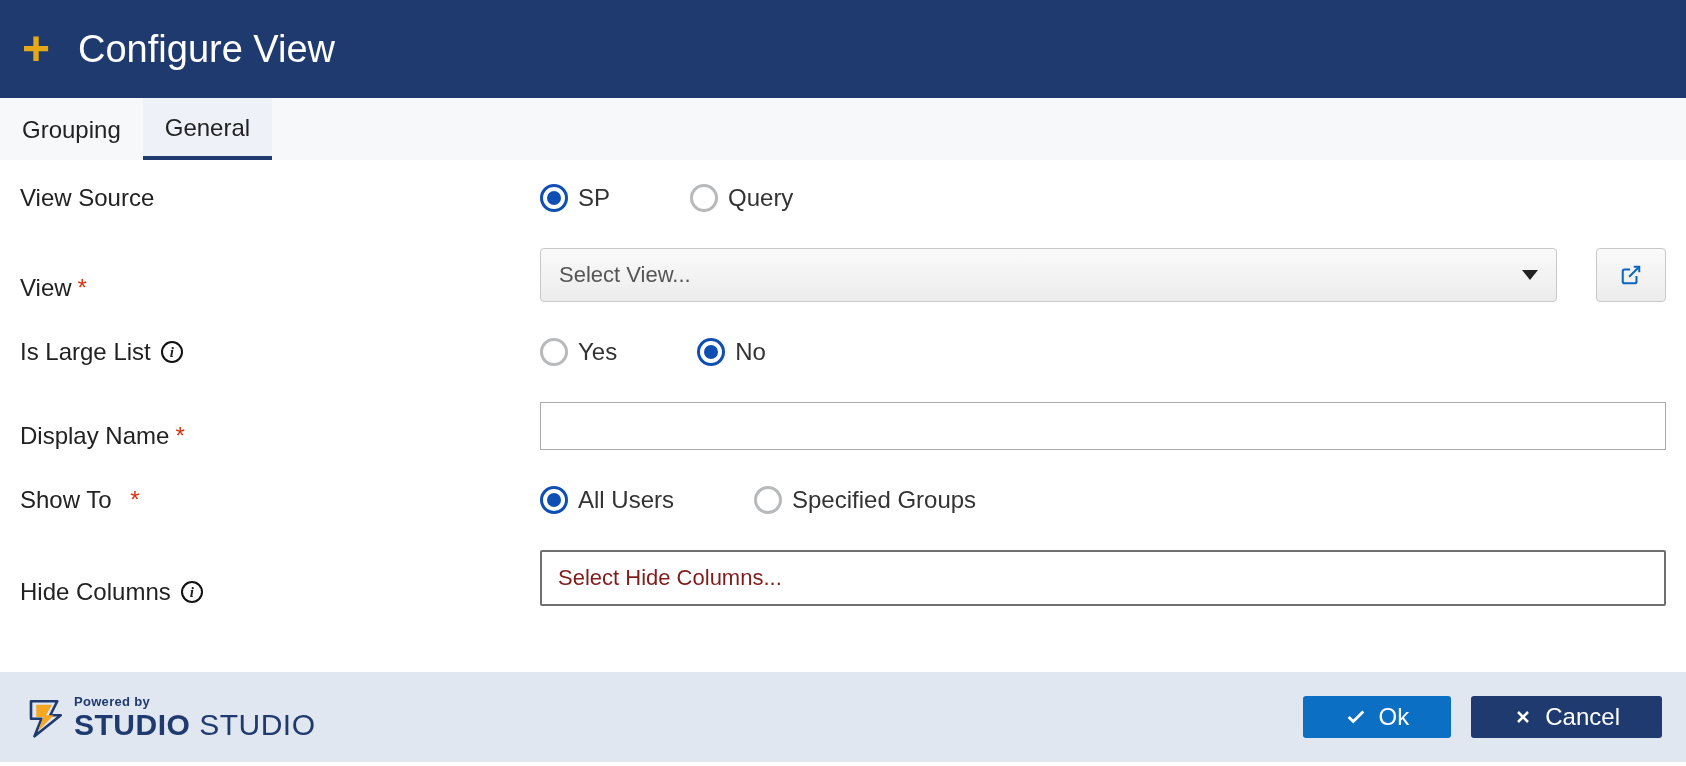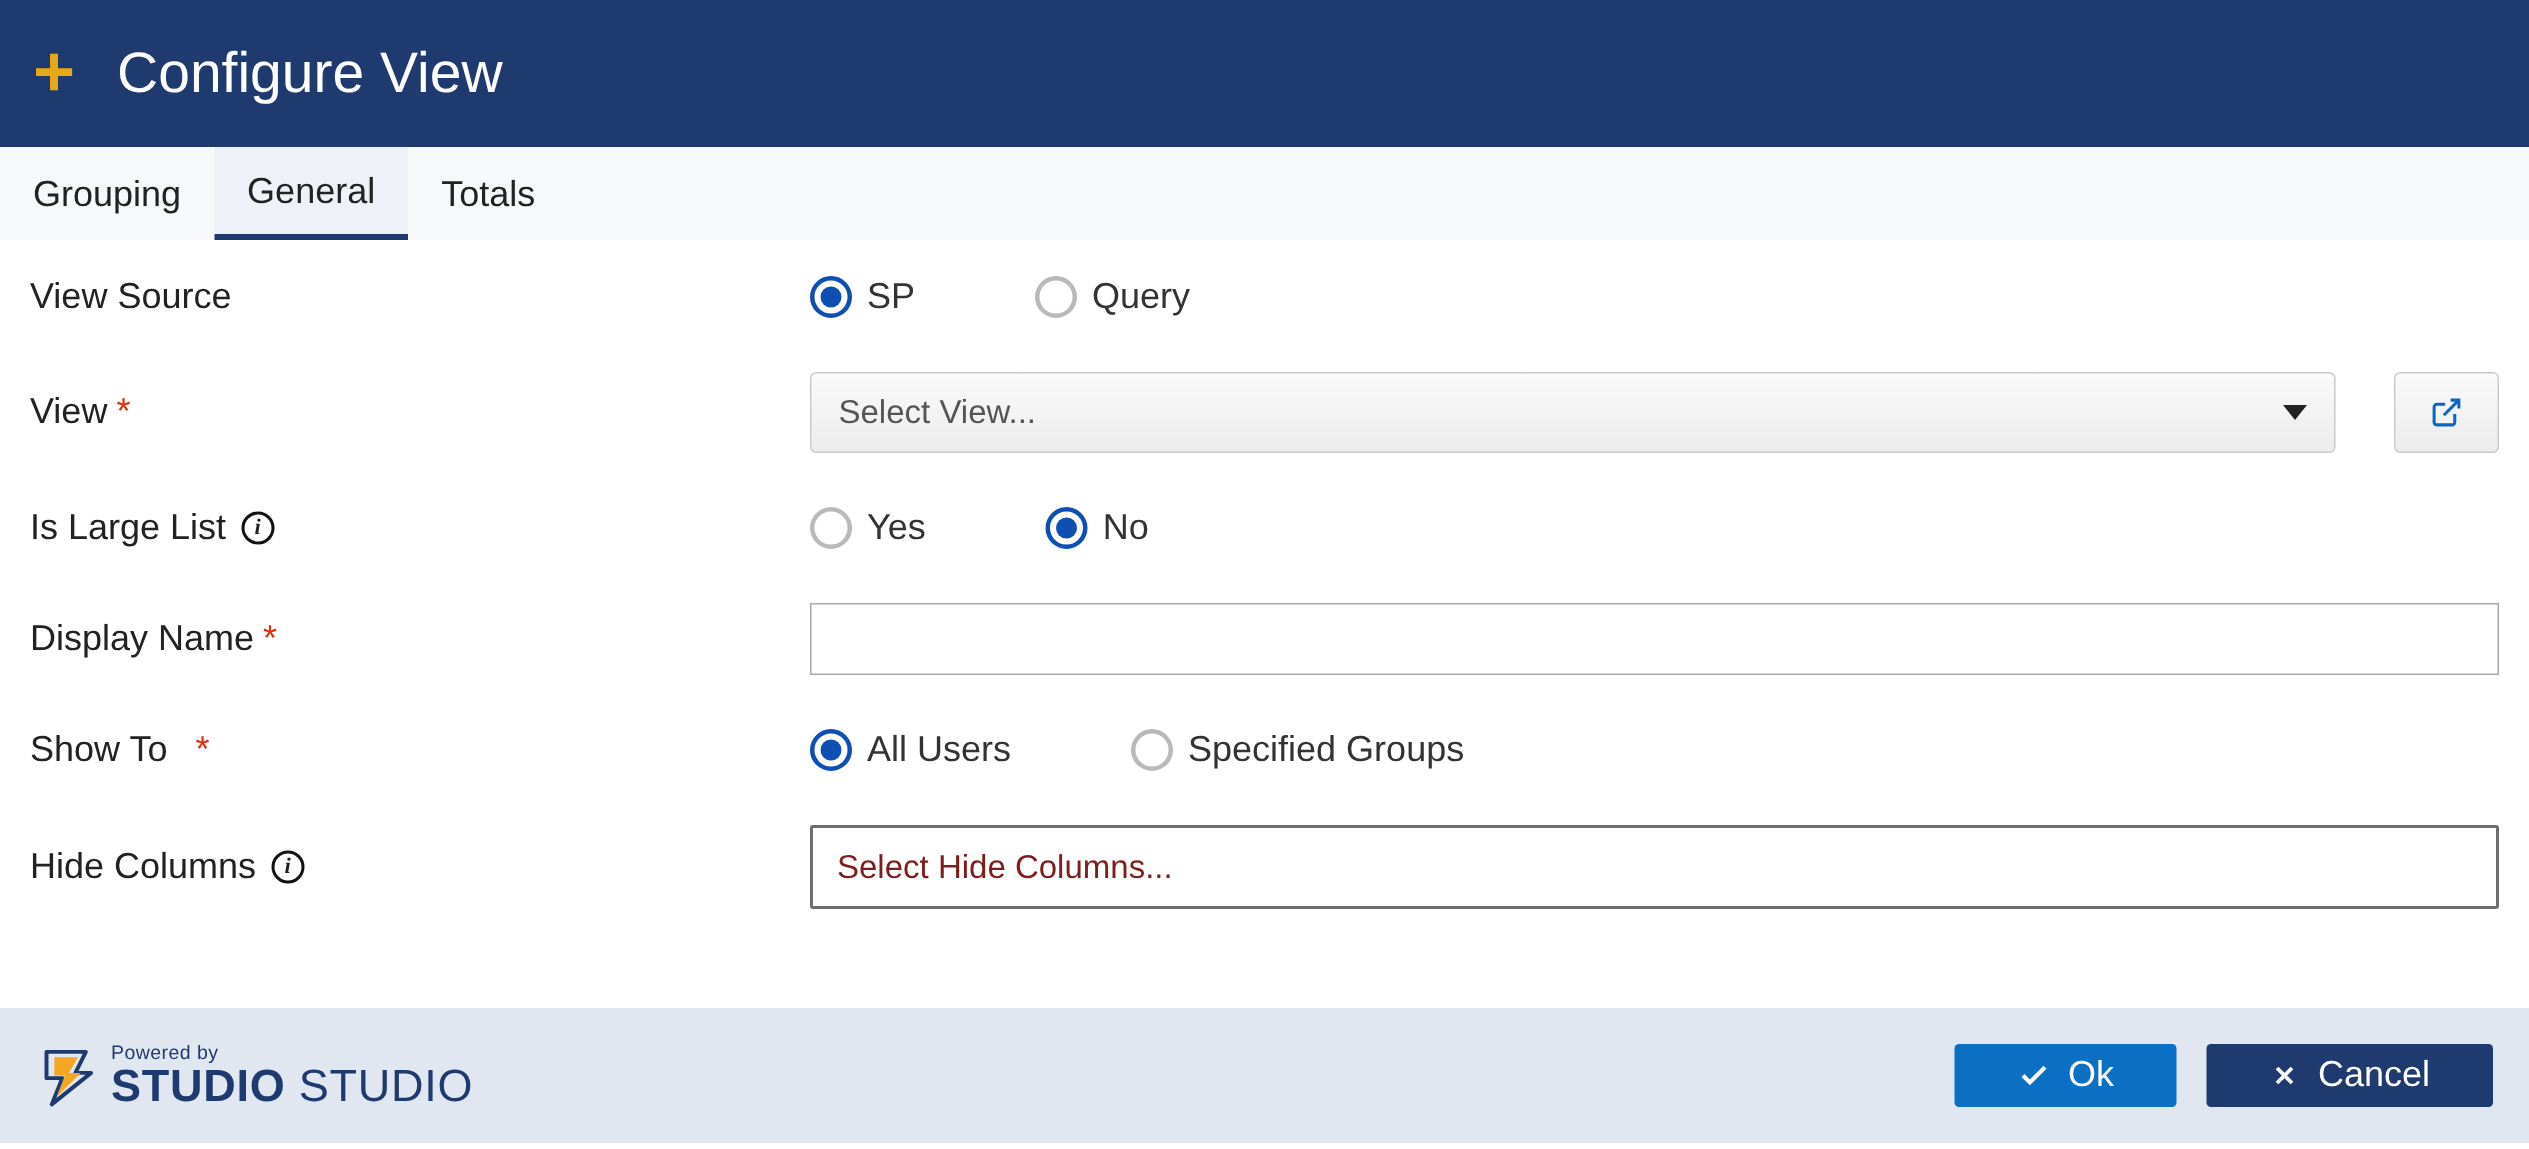--- a/index.html
+++ b/index.html
@@ -43,21 +43,21 @@
     }
     .tab.active {
       background: #eef2f8;
       border-bottom: 4px solid #1f3a6e;
     }
     .form-area {
       padding: 24px 20px 34px;
     }
     .row {
       display: flex;
-      align-items: center;
+      align-items: flex-end;
       margin-bottom: 36px;
     }
     .row:last-child { margin-bottom: 32px; }
     .label-col {
       width: 520px;
       flex: 0 0 520px;
       font-size: 24px;
       color: #222;
       display: flex;
       align-items: center;
@@ -182,21 +182,21 @@
       width: 42px; height: 42px;
     }
     .brand .text-block {
       display: flex;
       flex-direction: column;
       line-height: 1;
     }
     .brand .powered {
       font-size: 13px;
       color: #1f3a6e;
-      font-weight: normal;
+      font-weight: bold;
       margin-bottom: 2px;
       letter-spacing: .3px;
     }
     .brand .name {
       font-size: 30px;
       font-weight: 800;
       color: #1f3a6e;
       letter-spacing: .5px;
     }
     .brand .name .light { font-weight: 400; color: #1f3a6e; }
@@ -221,21 +221,20 @@
 <body>
 
 <div class="header">
   <span class="plus-icon">+</span>
   <span class="title">Configure View</span>
 </div>
 
 <div class="tabs">
   <button class="tab">Grouping</button>
   <button class="tab active">General</button>
-  <button class="tab">Totals</button>
 </div>
 
 <div class="form-area">
 
   <div class="row">
     <div class="label-col">
       <span>View Source</span>
     </div>
     <div class="ctrl-col">
       <label class="radio checked">

